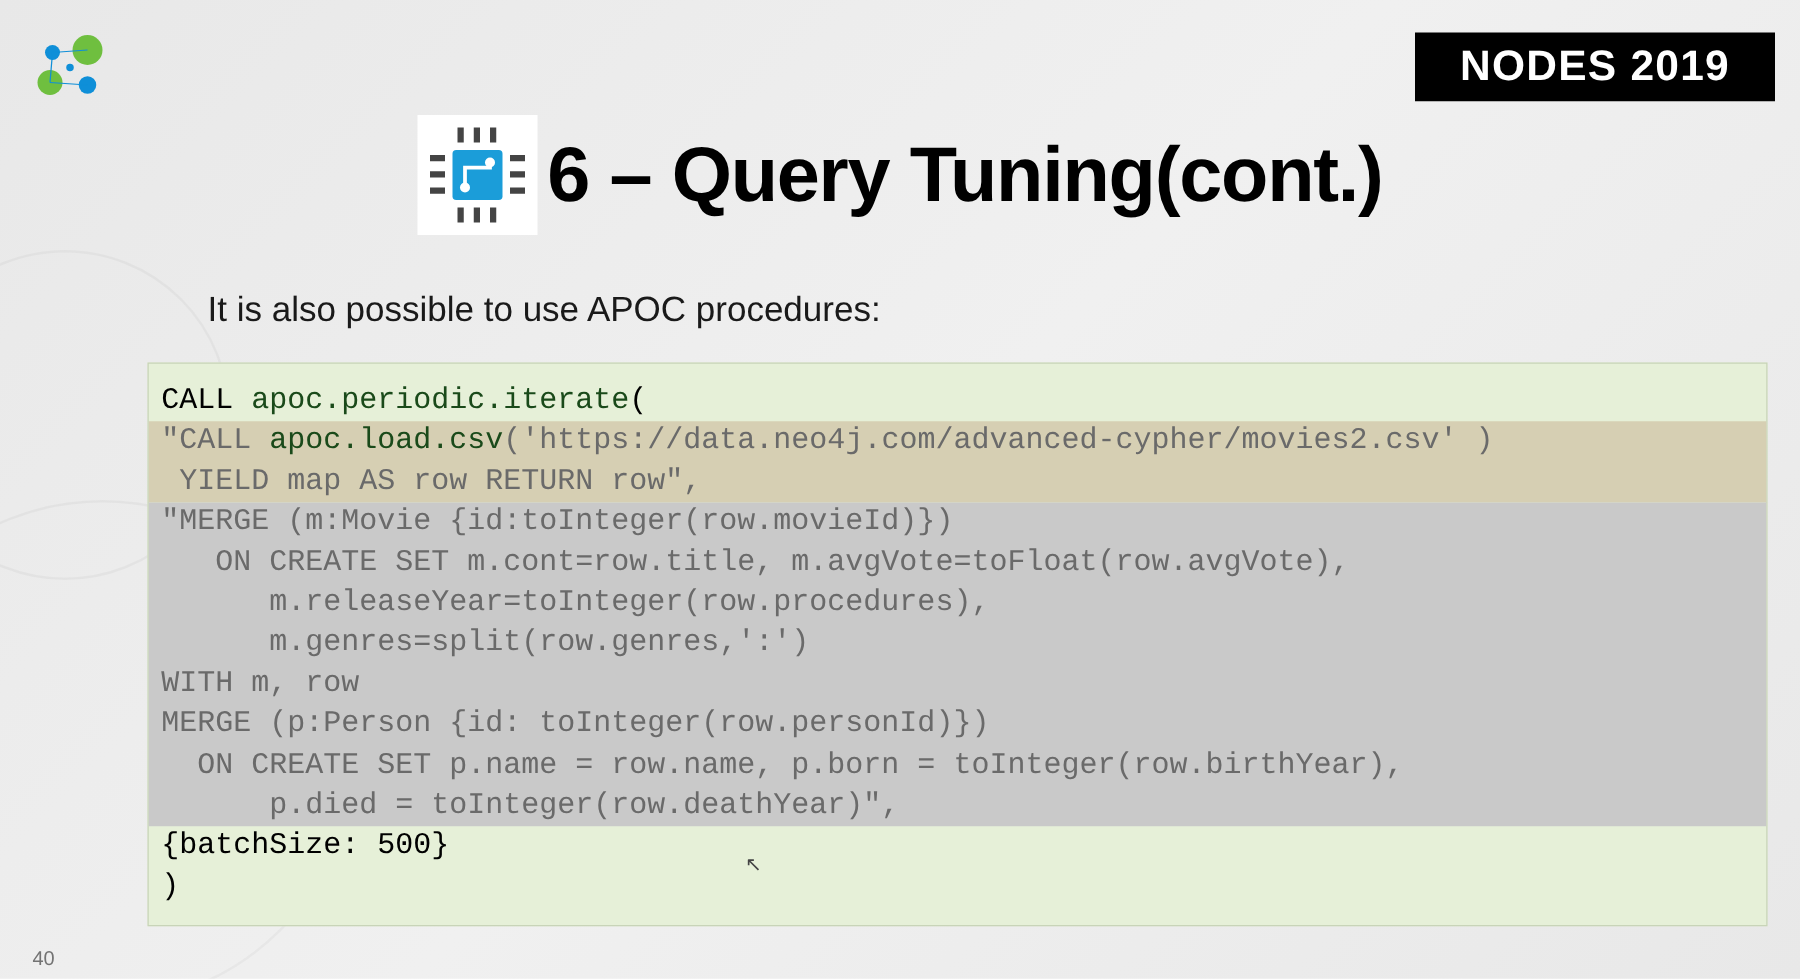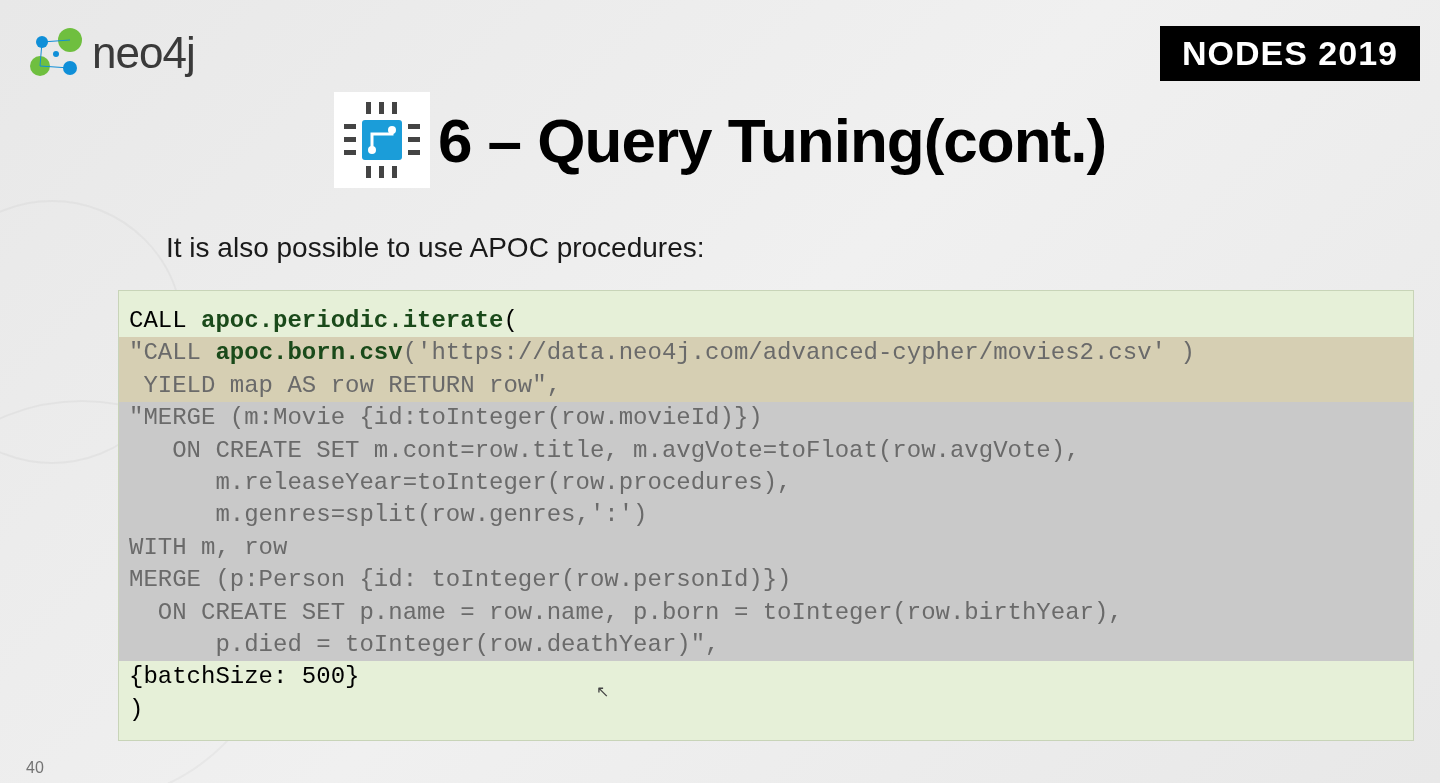--- a/index.html
+++ b/index.html
@@ -50,21 +50,21 @@
     font-weight: 400;
     letter-spacing: -1px;
   }
   .event-badge {
     position: absolute;
     top: 26px; right: 20px;
     background: #000;
     color: #fff;
     font-size: 34px;
     font-weight: 900;
-    padding: 8px 22px;
+    padding: 8px 36px;
     letter-spacing: 1px;
   }
   .title-row {
     position: absolute;
     top: 92px; left: 0; right: 0;
     display: flex;
     align-items: center;
     justify-content: center;
     gap: 8px;
   }
@@ -93,21 +93,21 @@
     position: absolute;
     top: 290px; left: 118px; right: 26px;
     background: #e6f0d8;
     border: 1px solid #c8d4b8;
     padding: 14px 10px 14px 10px;
     font-family: "Courier New", monospace;
     font-size: 24px;
     line-height: 1.35;
   }
   .code-block .kw { color: #000000; }
-  .code-block .bold { font-weight: 700; color: #1a4a1a; }
+  .code-block .bold { font-weight: 400; color: #1a4a1a; }
   .code-block .str { color: #6a6a6a; }
   .hl-tan {
     background: #d6cfb3;
     display: block;
     margin: 0 -10px;
     padding: 0 10px;
   }
   .hl-gray {
     background: #c9c9c9;
     display: block;
@@ -139,21 +139,20 @@
       <circle cx="42" cy="14" r="12" fill="#6fbf3f"></circle>
       <circle cx="14" cy="16" r="6" fill="#0f8fd8"></circle>
       <circle cx="12" cy="40" r="10" fill="#6fbf3f"></circle>
       <circle cx="42" cy="42" r="7" fill="#0f8fd8"></circle>
       <circle cx="28" cy="28" r="3" fill="#0f8fd8"></circle>
       <line x1="14" y1="16" x2="42" y2="14" stroke="#0f8fd8" stroke-width="1"></line>
       <line x1="12" y1="40" x2="42" y2="42" stroke="#0f8fd8" stroke-width="1"></line>
       <line x1="14" y1="16" x2="12" y2="40" stroke="#0f8fd8" stroke-width="1"></line>
     </svg>
   </span>
-  <span class="logo-text">neo4j</span>
 </div>
 
 <div class="event-badge">NODES 2019</div>
 
 <div class="title-row">
   <span class="chip-icon">
     <svg viewBox="0 0 96 96" width="96" height="96">
       <rect x="28" y="28" width="40" height="40" fill="#1b9dd9" rx="3"></rect>
       <circle cx="38" cy="58" r="4" fill="#fff"></circle>
       <circle cx="58" cy="38" r="4" fill="#fff"></circle>
@@ -171,21 +170,21 @@
       <rect x="74" y="45" width="12" height="5" fill="#444"></rect>
       <rect x="74" y="58" width="12" height="5" fill="#444"></rect>
     </svg>
   </span>
   <span class="title-text">6 – Query Tuning(cont.)</span>
 </div>
 
 <div class="intro-text">It is also possible to use APOC procedures:</div>
 
 <pre class="code-block"><span class="kw">CALL </span><span class="bold">apoc.periodic.iterate</span><span>(</span>
-<span class="hl-tan"><span class="str">"CALL </span><span class="bold">apoc.born.csv</span><span class="str">('https://data.neo4j.com/advanced-cypher/movies2.csv' )</span>
+<span class="hl-tan"><span class="str">"CALL </span><span class="bold">apoc.load.csv</span><span class="str">('https://data.neo4j.com/advanced-cypher/movies2.csv' )</span>
 <span class="str"> YIELD map AS row RETURN row",</span></span><span class="hl-gray"><span class="str">"MERGE (m:Movie {id:toInteger(row.movieId)})</span>
 <span class="str">   ON CREATE SET m.cont=row.title, m.avgVote=toFloat(row.avgVote),</span>
 <span class="str">      m.releaseYear=toInteger(row.procedures),</span>
 <span class="str">      m.genres=split(row.genres,':')</span>
 <span class="str">WITH m, row</span>
 <span class="str">MERGE (p:Person {id: toInteger(row.personId)})</span>
 <span class="str">  ON CREATE SET p.name = row.name, p.born = toInteger(row.birthYear),</span>
 <span class="str">      p.died = toInteger(row.deathYear)",</span></span><span class="kw">{batchSize: 500}</span>
 <span class="kw">)</span></pre>
 

